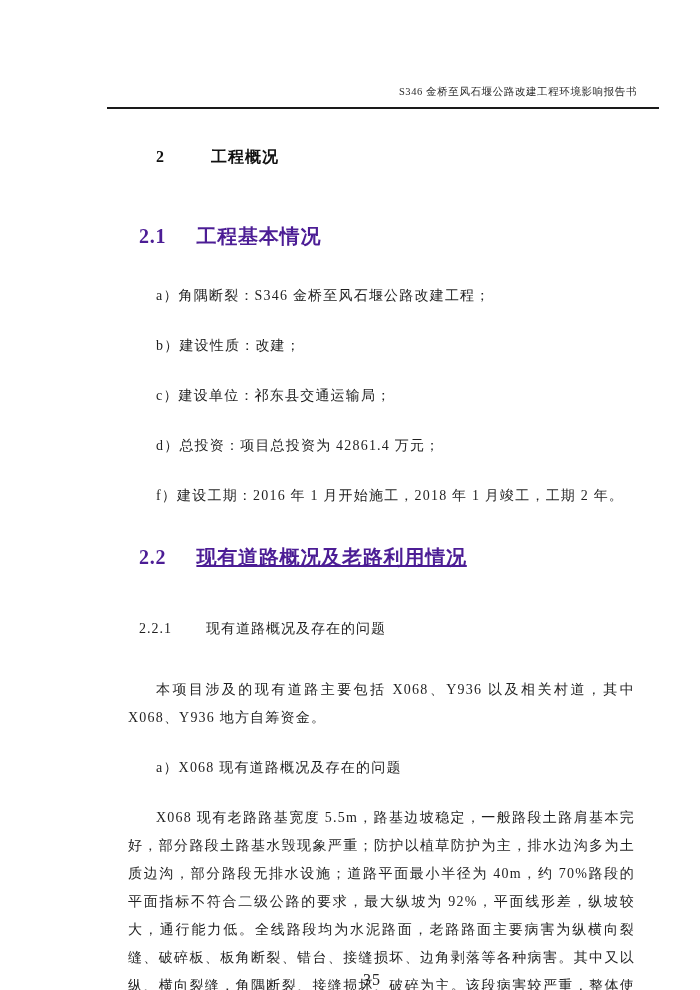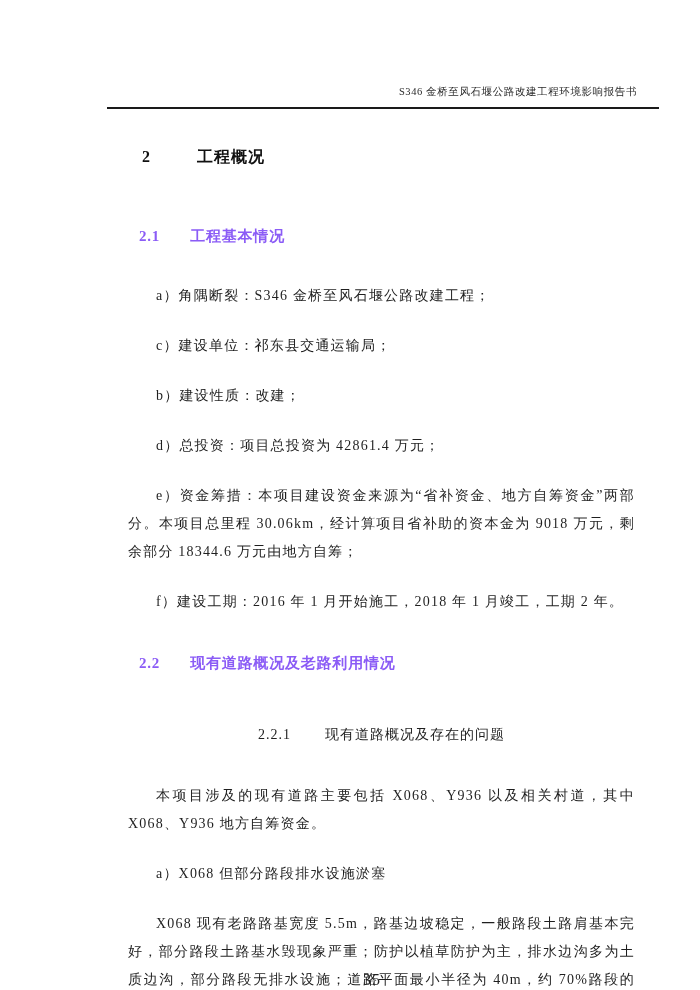--- a/index.html
+++ b/index.html
@@ -31,38 +31,37 @@
     left: 84px;
     right: 65px;
     top: 84px;
   }
   .h1 {
     font-size: 16px;
     font-weight: bold;
     color: #111;
     letter-spacing: 1px;
     line-height: 24px;
-    margin: 6px 0 10px 3px;
+    margin: 6px 0 10px 17px;
   }
   .h1 .h-num { display: inline-block; margin-right: 24px; }
   .h2 {
-    font-size: 15px;
+    font-size: 20px;
     font-weight: bold;
-    color: #8b5cf6;
+    color: #4c1d95;
     letter-spacing: 0.8px;
     line-height: 26px;
   }
   .h2 .h-num { display: inline-block; margin-right: 8px; }
-  .h2-flow { line-height: 28px; }
+  .h2-flow { line-height: 28px; text-decoration: underline; }
   .h3 {
     font-size: 14px;
     font-weight: normal;
     letter-spacing: 1px;
     line-height: 28px;
-    text-align: center;
   }
   .h3 .h-num { display: inline-block; margin-right: 12px; }
   .para {
     font-size: 14px;
     line-height: 28px;
     letter-spacing: 1.2px;
     text-align: justify;
     text-indent: 2em;
   }
   .page-footer {
@@ -90,37 +89,36 @@
 
     <h1 class="h1">
       <span class="h-num">2</span><span>工程概况</span>
     </h1>
 
     <h2 class="h2">
       <span class="h-num">2.1</span><span>工程基本情况</span>
     </h2>
 
     <p class="para">a）角隅断裂：S346 金桥至风石堰公路改建工程；</p>
+    <p class="para">b）建设性质：改建；</p>
     <p class="para">c）建设单位：祁东县交通运输局；</p>
-    <p class="para">b）建设性质：改建；</p>
     <p class="para">d）总投资：项目总投资为 42861.4 万元；</p>
-    <p class="para">e）资金筹措：本项目建设资金来源为“省补资金、地方自筹资金”两部分。本项目总里程 30.06km，经计算项目省补助的资本金为 9018 万元，剩余部分 18344.6 万元由地方自筹；</p>
     <p class="para">f）建设工期：2016 年 1 月开始施工，2018 年 1 月竣工，工期 2 年。</p>
 
     <h2 class="h2 h2-flow">
       <span class="h-num">2.2</span><span>现有道路概况及老路利用情况</span>
     </h2>
 
     <h3 class="h3">
       <span class="h-num">2.2.1</span><span>现有道路概况及存在的问题</span>
     </h3>
 
     <p class="para">本项目涉及的现有道路主要包括 X068、Y936 以及相关村道，其中 X068、Y936 地方自筹资金。</p>
 
-    <p class="para">a）X068 但部分路段排水设施淤塞</p>
+    <p class="para">a）X068 现有道路概况及存在的问题</p>
 
     <p class="para">X068 现有老路路基宽度 5.5m，路基边坡稳定，一般路段土路肩基本完好，部分路段土路基水毁现象严重；防护以植草防护为主，排水边沟多为土质边沟，部分路段无排水设施；道路平面最小半径为 40m，约 70%路段的平面指标不符合二级公路的要求，最大纵坡为 92%，平面线形差，纵坡较大，通行能力低。全线路段均为水泥路面，老路路面主要病害为纵横向裂缝、破碎板、板角断裂、错台、接缝损坏、边角剥落等各种病害。其中又以纵、横向裂缝，角隅断裂、接缝损坏、破碎为主。该段病害较严重，整体使用状况较差。从现场调查情况来看，老路两侧房屋稀疏，拓宽改造空间较大。</p>
 
     <p class="para">b）Y936 现有道路概况及老路利用情况</p>
 
 
   </main>
 
   <footer class="page-footer">
     <span>35</span>

